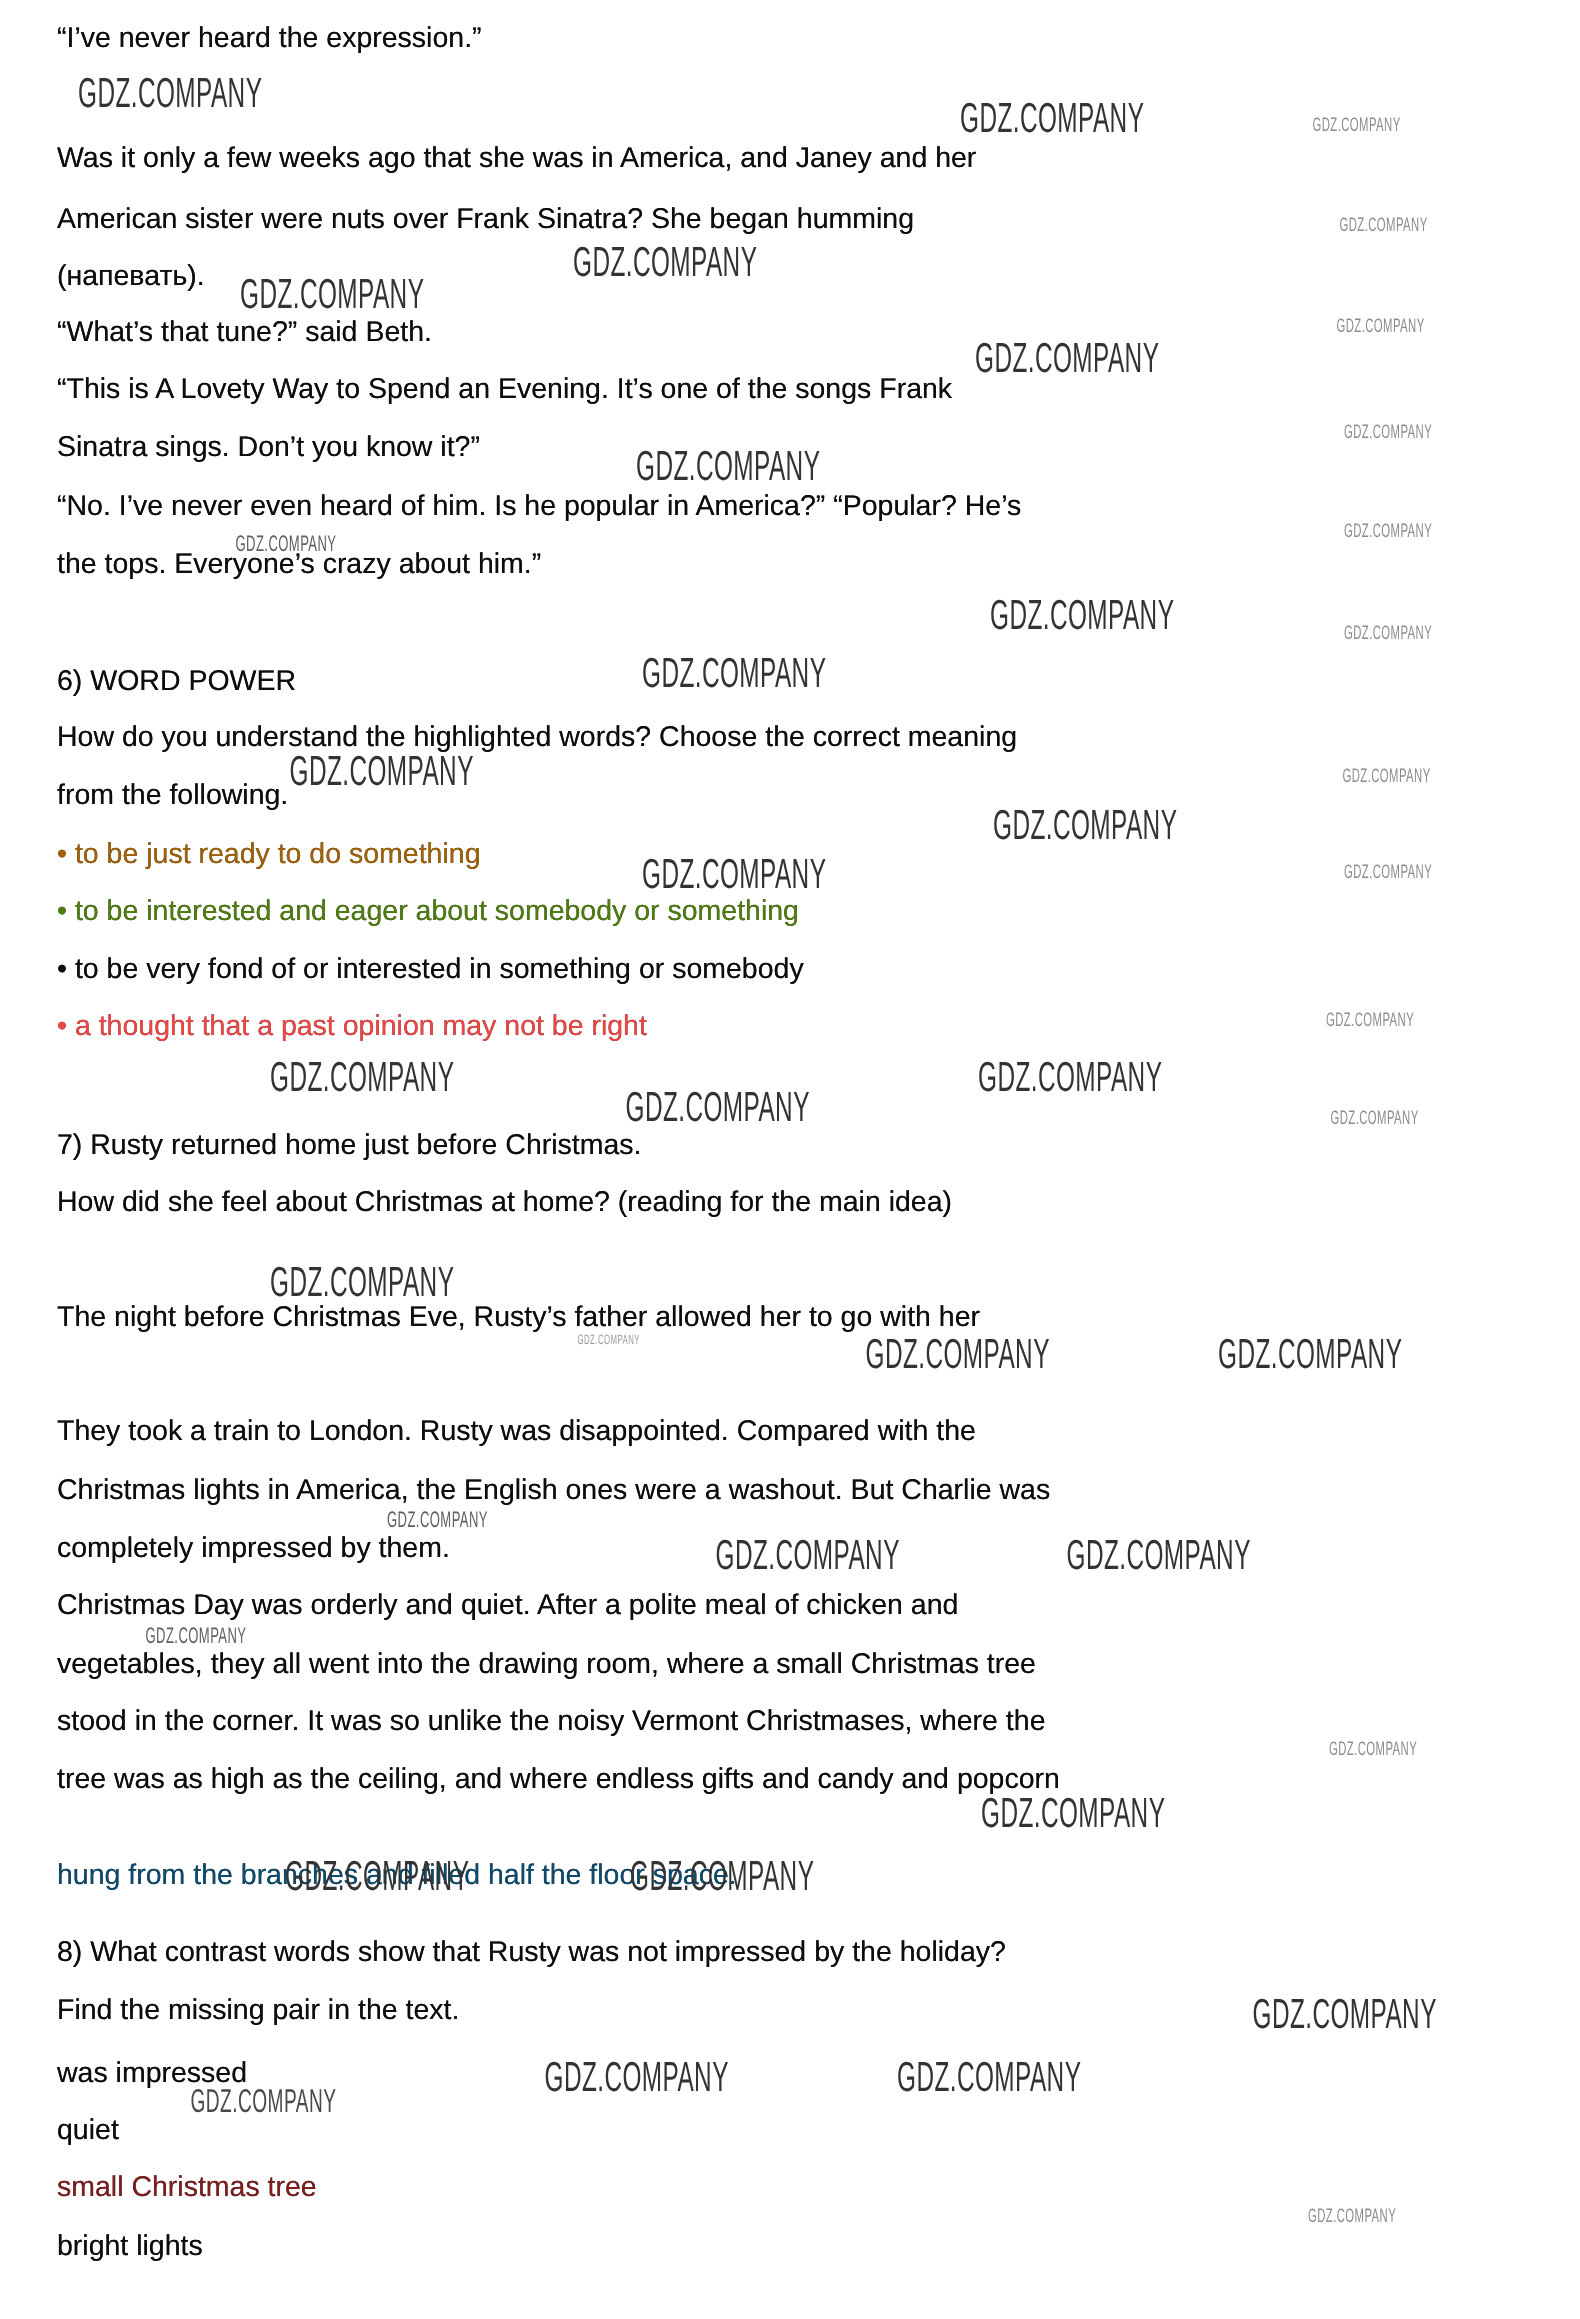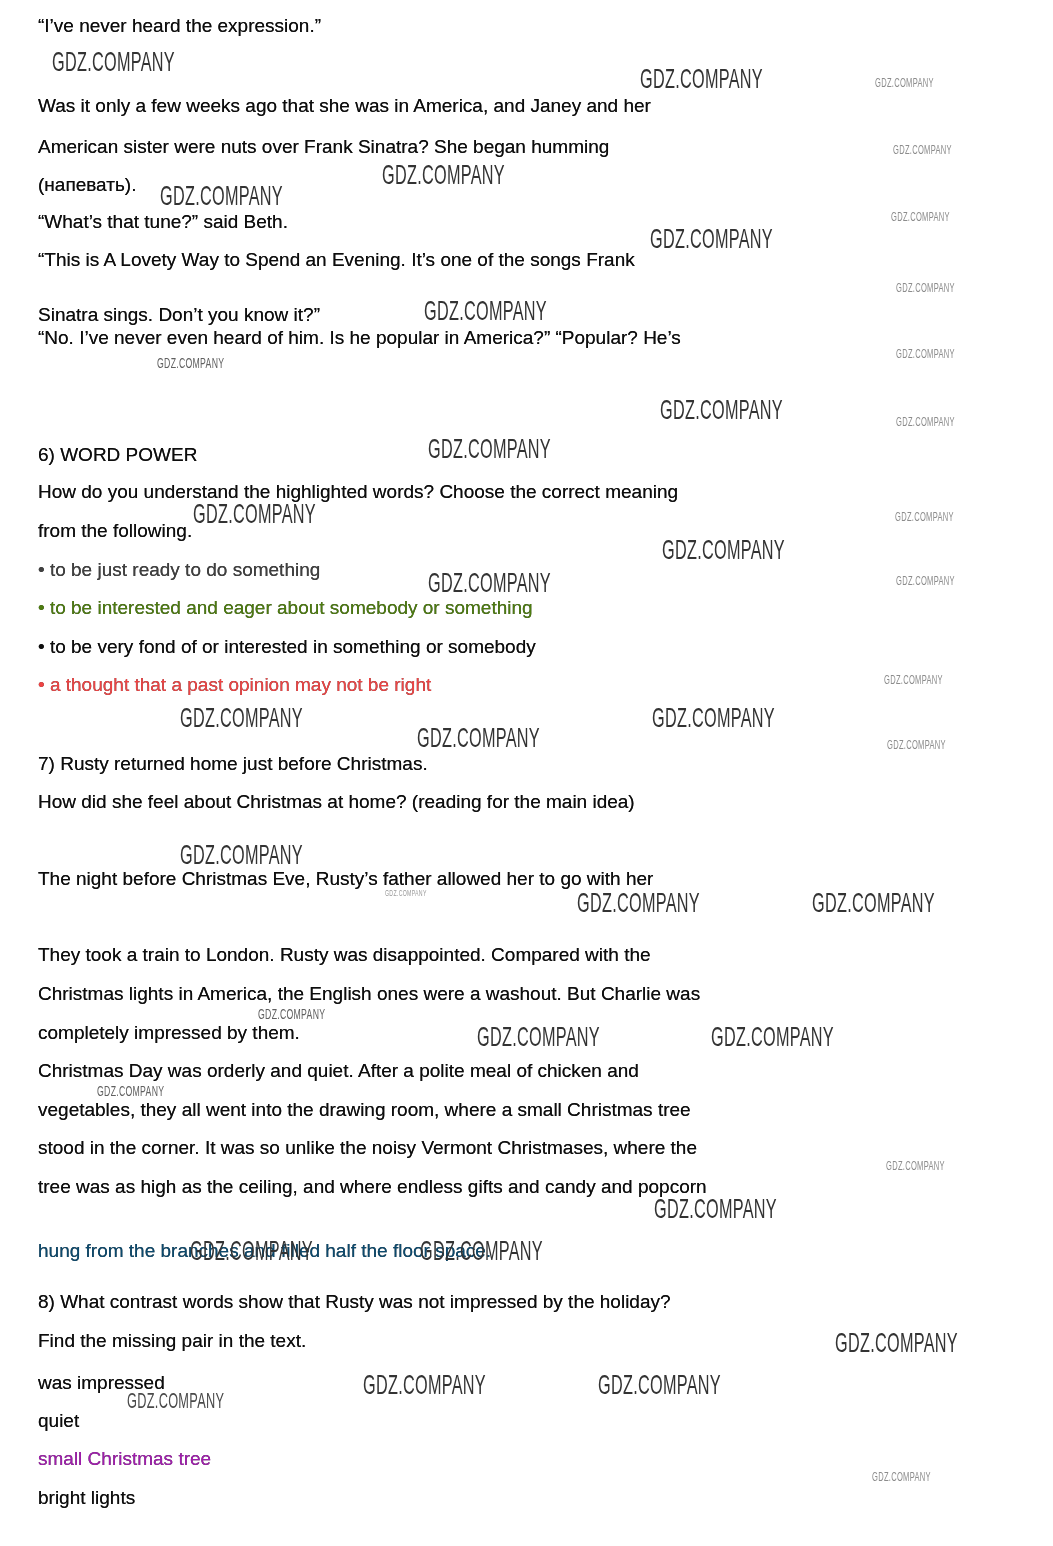--- a/index.html
+++ b/index.html
@@ -43,45 +43,46 @@
 </head>
 <body>
 
 <div id="page" style="background: rgb(255, 255, 255);">
     <div class="text-line" style="left: 38px; top: 8px; color: rgb(13, 13, 13);">“I’ve never heard the expression.”</div>
     <div class="text-line" style="left: 38px; top: 88px; color: rgb(13, 13, 13);">Was it only a few weeks ago that she was in America, and Janey and her</div>
     <div class="text-line" style="left: 38px; top: 129px; color: rgb(13, 13, 13);">American sister were nuts over Frank Sinatra? She began humming</div>
     <div class="text-line" style="left: 38px; top: 167px; color: rgb(13, 13, 13);">(напевать).</div>
     <div class="text-line" style="left: 38px; top: 204px; color: rgb(13, 13, 13);">“What’s that tune?” said Beth.</div>
     <div class="text-line" style="left: 38px; top: 242px; color: rgb(13, 13, 13);">“This is A Lovety Way to Spend an Evening. It’s one of the songs Frank</div>
-    <div class="text-line" style="left: 38px; top: 297px; color: rgb(13, 13, 13); text-align: right;">Sinatra sings. Don’t you know it?”</div>
+    <div class="text-line" style="left: 38px; top: 281px; color: rgb(13, 13, 13); text-align: right;">Sinatra sings. Don’t you know it?”</div>
     <div class="text-line" style="left: 38px; top: 320px; color: rgb(13, 13, 13);">“No. I’ve never even heard of him. Is he popular in America?” “Popular? He’s</div>
+    <div class="text-line" style="left: 38px; top: 359px; color: rgb(13, 13, 13);">the tops. Everyone’s crazy about him.”</div>
     <div class="text-line" style="left: 38px; top: 437px; color: rgb(13, 13, 13);">6) WORD POWER</div>
     <div class="text-line" style="left: 38px; top: 474px; color: rgb(13, 13, 13);">How do you understand the highlighted words? Choose the correct meaning</div>
     <div class="text-line" style="left: 38px; top: 513px; color: rgb(13, 13, 13);">from the following.</div>
-    <div class="text-line" style="left: 38px; top: 552px; color: #404040;">• to be just ready to do something</div>
+    <div class="text-line" style="left: 38px; top: 552px; color: #a16207;">• to be just ready to do something</div>
     <div class="text-line" style="left: 38px; top: 590px; color: #4d7c0f;">• to be interested and eager about somebody or something</div>
     <div class="text-line" style="left: 38px; top: 629px; color: rgb(13, 13, 13);">• to be very fond of or interested in something or somebody</div>
     <div class="text-line" style="left: 38px; top: 667px; color: #ef4444;">• a thought that a past opinion may not be right</div>
     <div class="text-line" style="left: 38px; top: 746px; color: rgb(13, 13, 13);">7) Rusty returned home just before Christmas.</div>
     <div class="text-line" style="left: 38px; top: 784px; color: rgb(13, 13, 13);">How did she feel about Christmas at home? (reading for the main idea)</div>
     <div class="text-line" style="left: 38px; top: 861px; color: rgb(13, 13, 13);">The night before Christmas Eve, Rusty’s father allowed her to go with her</div>
     <div class="text-line" style="left: 38px; top: 937px; color: rgb(13, 13, 13);">They took a train to London. Rusty was disappointed. Compared with the</div>
     <div class="text-line" style="left: 38px; top: 976px; color: rgb(13, 13, 13);">Christmas lights in America, the English ones were a washout. But Charlie was</div>
     <div class="text-line" style="left: 38px; top: 1015px; color: rgb(13, 13, 13);">completely impressed by them.</div>
     <div class="text-line" style="left: 38px; top: 1053px; color: rgb(13, 13, 13);">Christmas Day was orderly and quiet. After a polite meal of chicken and</div>
     <div class="text-line" style="left: 38px; top: 1092px; color: rgb(13, 13, 13); text-align: right;">vegetables, they all went into the drawing room, where a small Christmas tree</div>
     <div class="text-line" style="left: 38px; top: 1130px; color: rgb(13, 13, 13);">stood in the corner. It was so unlike the noisy Vermont Christmases, where the</div>
     <div class="text-line" style="left: 38px; top: 1169px; color: rgb(13, 13, 13);">tree was as high as the ceiling, and where endless gifts and candy and popcorn</div>
     <div class="text-line" style="left: 38px; top: 1233px; color: #0c4a6e;">hung from the branches and filled half the floor space.</div>
     <div class="text-line" style="left: 38px; top: 1284px; color: rgb(13, 13, 13);">8) What contrast words show that Rusty was not impressed by the holiday?</div>
     <div class="text-line" style="left: 38px; top: 1323px; color: rgb(13, 13, 13);">Find the missing pair in the text.</div>
     <div class="text-line" style="left: 38px; top: 1365px; color: rgb(13, 13, 13);">was impressed</div>
     <div class="text-line" style="left: 38px; top: 1403px; color: rgb(13, 13, 13);">quiet</div>
-    <div class="text-line" style="left: 38px; top: 1441px; color: #a21caf;">small Christmas tree</div>
+    <div class="text-line" style="left: 38px; top: 1441px; color: #7f1d1d;">small Christmas tree</div>
     <div class="text-line" style="left: 38px; top: 1480px; color: rgb(13, 13, 13);">bright lights</div>
     <span class="wm wm-large" style="left: 52px; top: 48px; color: rgb(51, 51, 51);">GDZ.COMPANY</span>
     <span class="wm wm-large" style="left: 640px; top: 65px; color: rgb(51, 51, 51);">GDZ.COMPANY</span>
     <span class="wm wm-xsmall" style="left: 875px; top: 76px; color: rgb(140, 140, 140);">GDZ.COMPANY</span>
     <span class="wm wm-xsmall" style="left: 893px; top: 143px; color: rgb(140, 140, 140);">GDZ.COMPANY</span>
     <span class="wm wm-large" style="left: 382px; top: 161px; color: rgb(51, 51, 51);">GDZ.COMPANY</span>
     <span class="wm wm-large" style="left: 160px; top: 182px; color: rgb(51, 51, 51);">GDZ.COMPANY</span>
     <span class="wm wm-xsmall" style="left: 891px; top: 210px; color: rgb(140, 140, 140);">GDZ.COMPANY</span>
     <span class="wm wm-large" style="left: 650px; top: 225px; color: rgb(51, 51, 51);">GDZ.COMPANY</span>
     <span class="wm wm-xsmall" style="left: 896px; top: 281px; color: rgb(140, 140, 140);">GDZ.COMPANY</span>

